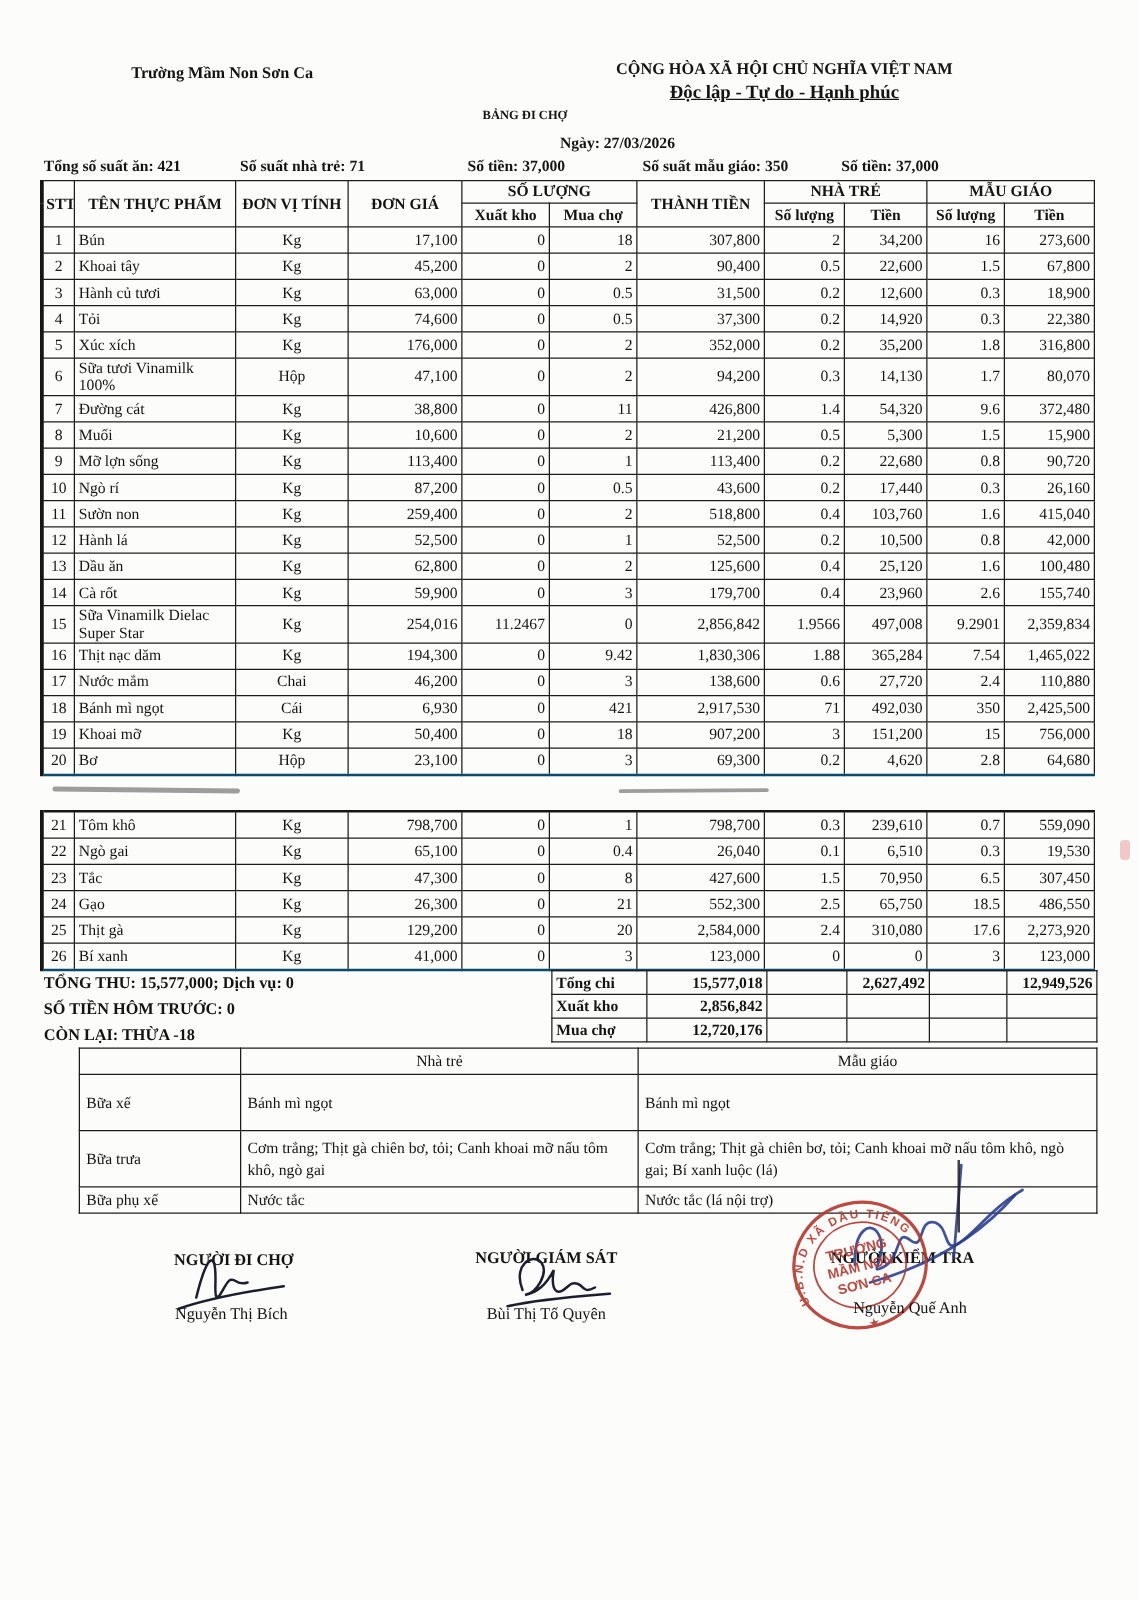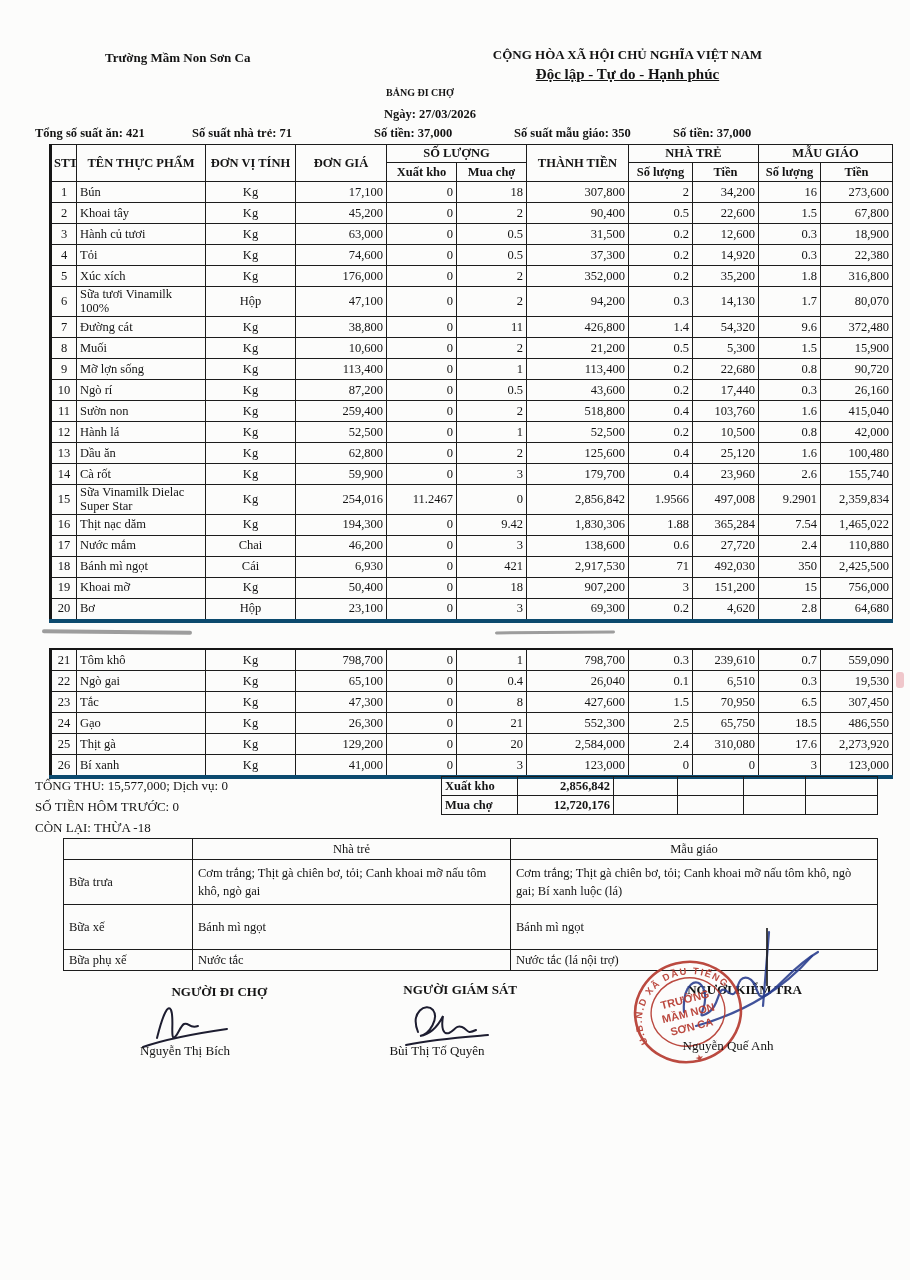--- a/index.html
+++ b/index.html
@@ -8,54 +8,54 @@
     font-family:"Liberation Serif", serif;color:#141414;
     position:relative;overflow:hidden;
   }
   .abs{position:absolute;}
 
   
   .school{left:105px;top:50px;font-size:13px;font-weight:bold;}
   .nat1{left:455px;top:47px;width:345px;text-align:center;font-size:13px;font-weight:bold;}
   .nat2{left:455px;top:66px;width:345px;text-align:center;font-size:15px;font-weight:bold;text-decoration:underline;}
   .doctitle{left:320px;top:87px;width:200px;text-align:center;font-size:10px;font-weight:bold;}
-  .docdate{left:320px;top:107px;width:220px;text-align:center;font-size:12.5px;font-weight:bold;}
+  .docdate{left:320px;top:107px;width:220px;text-align:right;font-size:12.5px;font-weight:bold;}
   .stat{top:126px;font-size:12.5px;font-weight:bold;white-space:nowrap;}
 
   
   table{border-collapse:collapse;table-layout:fixed;}
-  .main{left:49px;width:842px;border-left:3px solid #161616;border-bottom:4px solid #0c4a6e;}
+  .main{left:32px;width:842px;border-left:3px solid #161616;border-bottom:2px solid #0c4a6e;}
   .main th,.main td{border:1px solid #1c1c1c;font-size:12.5px;padding:0 3px;overflow:hidden;}
   .main thead th{font-weight:bold;text-align:center;padding:1px 2px;}
   .main tbody td{height:20px;line-height:1.15;}
   .main tbody td:nth-child(1){text-align:center;}
   .main tbody td:nth-child(2){text-align:left;}
   .main tbody td:nth-child(3){text-align:center;}
   .main tbody td:nth-child(n+4){text-align:right;}
   .t1{top:144px;}
   .t2{top:648px;border-top:2px solid #161616;}
 
   
-  .sumline{left:35px;font-size:13px;font-weight:normal;white-space:nowrap;}
+  .sumline{left:35px;font-size:13px;font-weight:bold;white-space:nowrap;}
   .mini{left:441px;top:776px;width:436px;}
   .mini td{border:1px solid #1c1c1c;font-size:12.5px;font-weight:bold;height:18px;padding:0 3px;}
   .mini td:nth-child(1){text-align:left;}
   .mini td:nth-child(n+2){text-align:right;}
 
   
   .meals{left:63px;top:838px;width:814px;}
   .meals th,.meals td{border:1px solid #1c1c1c;font-size:12.5px;padding:1px 5px;vertical-align:middle;text-align:left;line-height:1.45;}
   .meals thead th{height:14px;text-align:center;font-weight:normal;}
   .meals tbody tr:nth-child(1) td{height:42px;}
   .meals tbody tr:nth-child(2) td{height:42px;}
   .meals tbody tr:nth-child(3) td{height:18px;}
   .meals tbody tr:nth-child(4) td{height:19px;}
 
   
-  .sigtitle{font-size:13px;font-weight:bold;width:160px;text-align:right;white-space:nowrap;}
+  .sigtitle{font-size:13px;font-weight:bold;width:160px;text-align:center;white-space:nowrap;margin-top:16px;}
   .signame{font-size:13px;width:160px;text-align:center;white-space:nowrap;}
   .sigdraw{pointer-events:none;}
   .sigdraw path{fill:none;stroke:#1d1d30;stroke-width:2;stroke-linecap:round;}
   .sig-blue path{stroke:#2b3f8f;stroke-width:2.2;opacity:.9;}
 
   
   .stamp{left:620px;top:951px;width:136px;height:122px;transform:rotate(-14deg);opacity:.92;}
   .stamp text{fill:#b63b31;}
 
   
@@ -484,20 +484,28 @@
     <colgroup>
       <col style="width:76px">
         <col style="width:96px">
         <col style="width:64px">
       <col style="width:66px">
         <col style="width:62px">
         <col style="width:72px">
     </colgroup>
     <tbody>
 
+    <tr>
+        <td>Tổng chi</td>
+        <td>15,577,018</td>
+        <td></td>
+        <td>2,627,492</td>
+        <td></td>
+        <td>12,949,526</td>
+      </tr>
         <tr>
         <td>Xuất kho</td>
         <td>2,856,842</td>
         <td></td>
         <td></td>
         <td></td>
         <td></td>
       </tr>
         <tr>
         <td>Mua chợ</td>
@@ -519,28 +527,28 @@
     <thead>
       <tr>
         <th></th>
         <th>Nhà trẻ</th>
         <th>Mẫu giáo</th>
       </tr>
     </thead>
     <tbody>
 
         <tr>
+        <td>Bữa xế</td>
+        <td>Bánh mì ngọt</td>
+        <td>Bánh mì ngọt</td>
+      </tr>
+        <tr>
         <td>Bữa trưa</td>
         <td>Cơm trắng; Thịt gà chiên bơ, tỏi; Canh khoai mỡ nấu tôm khô, ngò gai</td>
         <td>Cơm trắng; Thịt gà chiên bơ, tỏi; Canh khoai mỡ nấu tôm khô, ngò gai; Bí xanh luộc (lá)</td>
-      </tr>
-        <tr>
-        <td>Bữa xế</td>
-        <td>Bánh mì ngọt</td>
-        <td>Bánh mì ngọt</td>
       </tr>
         <tr>
         <td>Bữa phụ xế</td>
         <td>Nước tắc</td>
         <td>Nước tắc (lá nội trợ)</td>
       </tr>
       </tbody>
   </table>
 
   <div class="abs sigtitle" style="left:107px;top:984px">NGƯỜI ĐI CHỢ</div>

